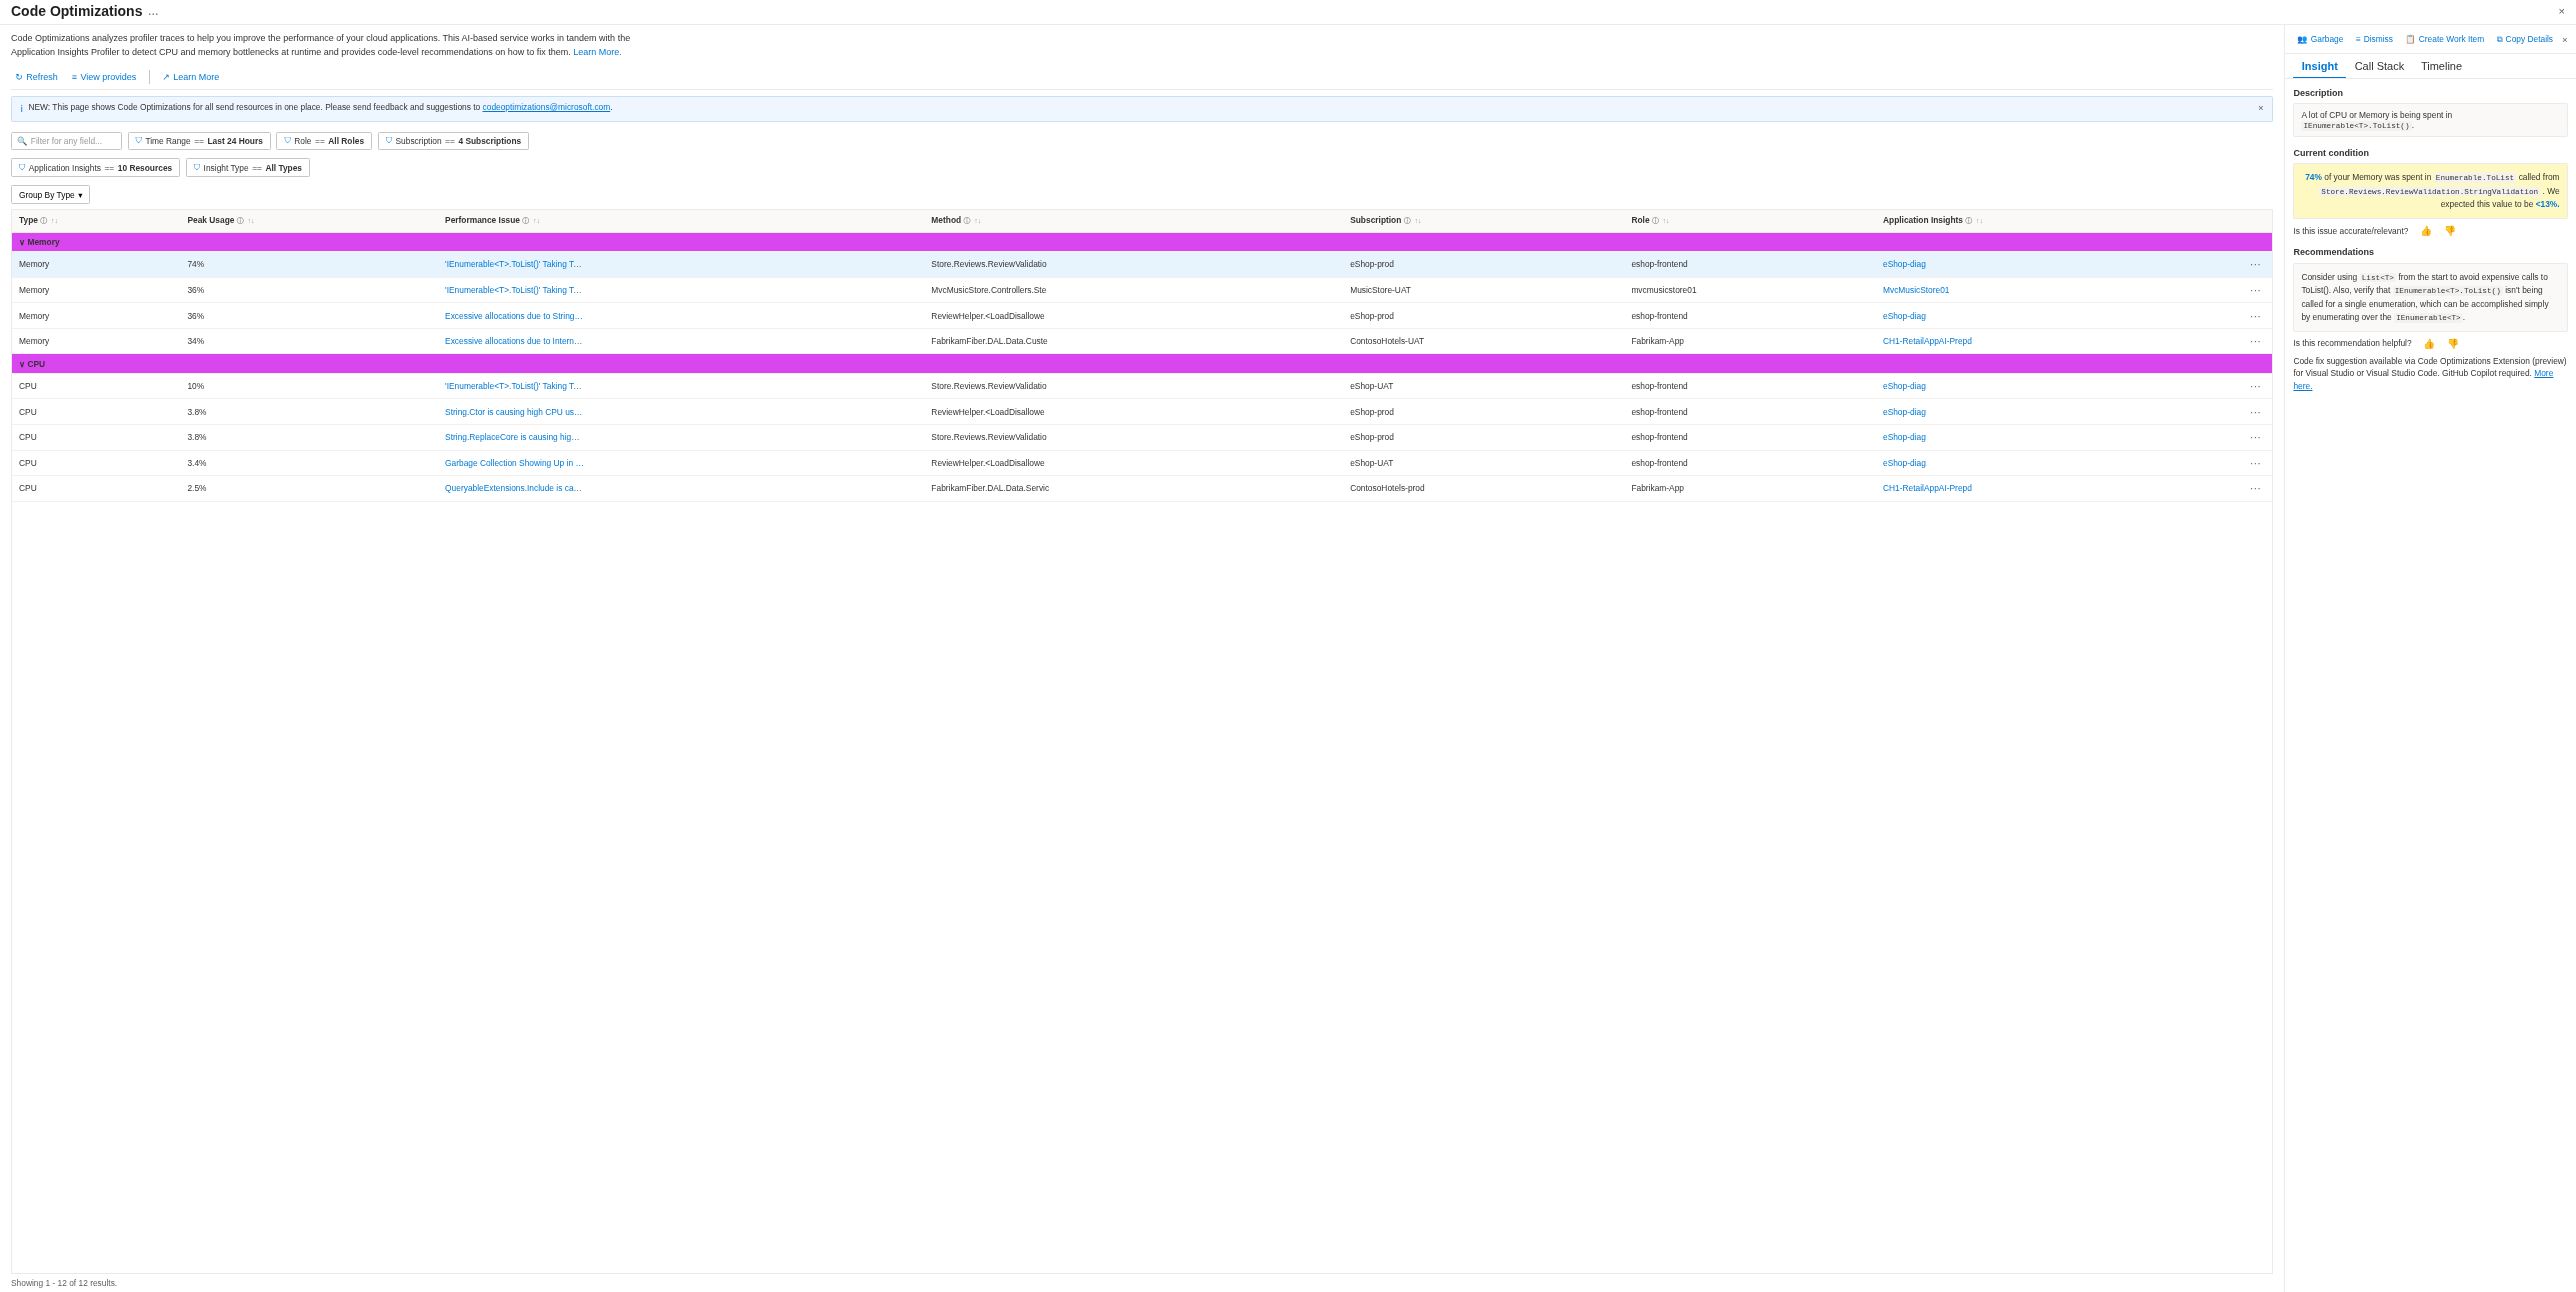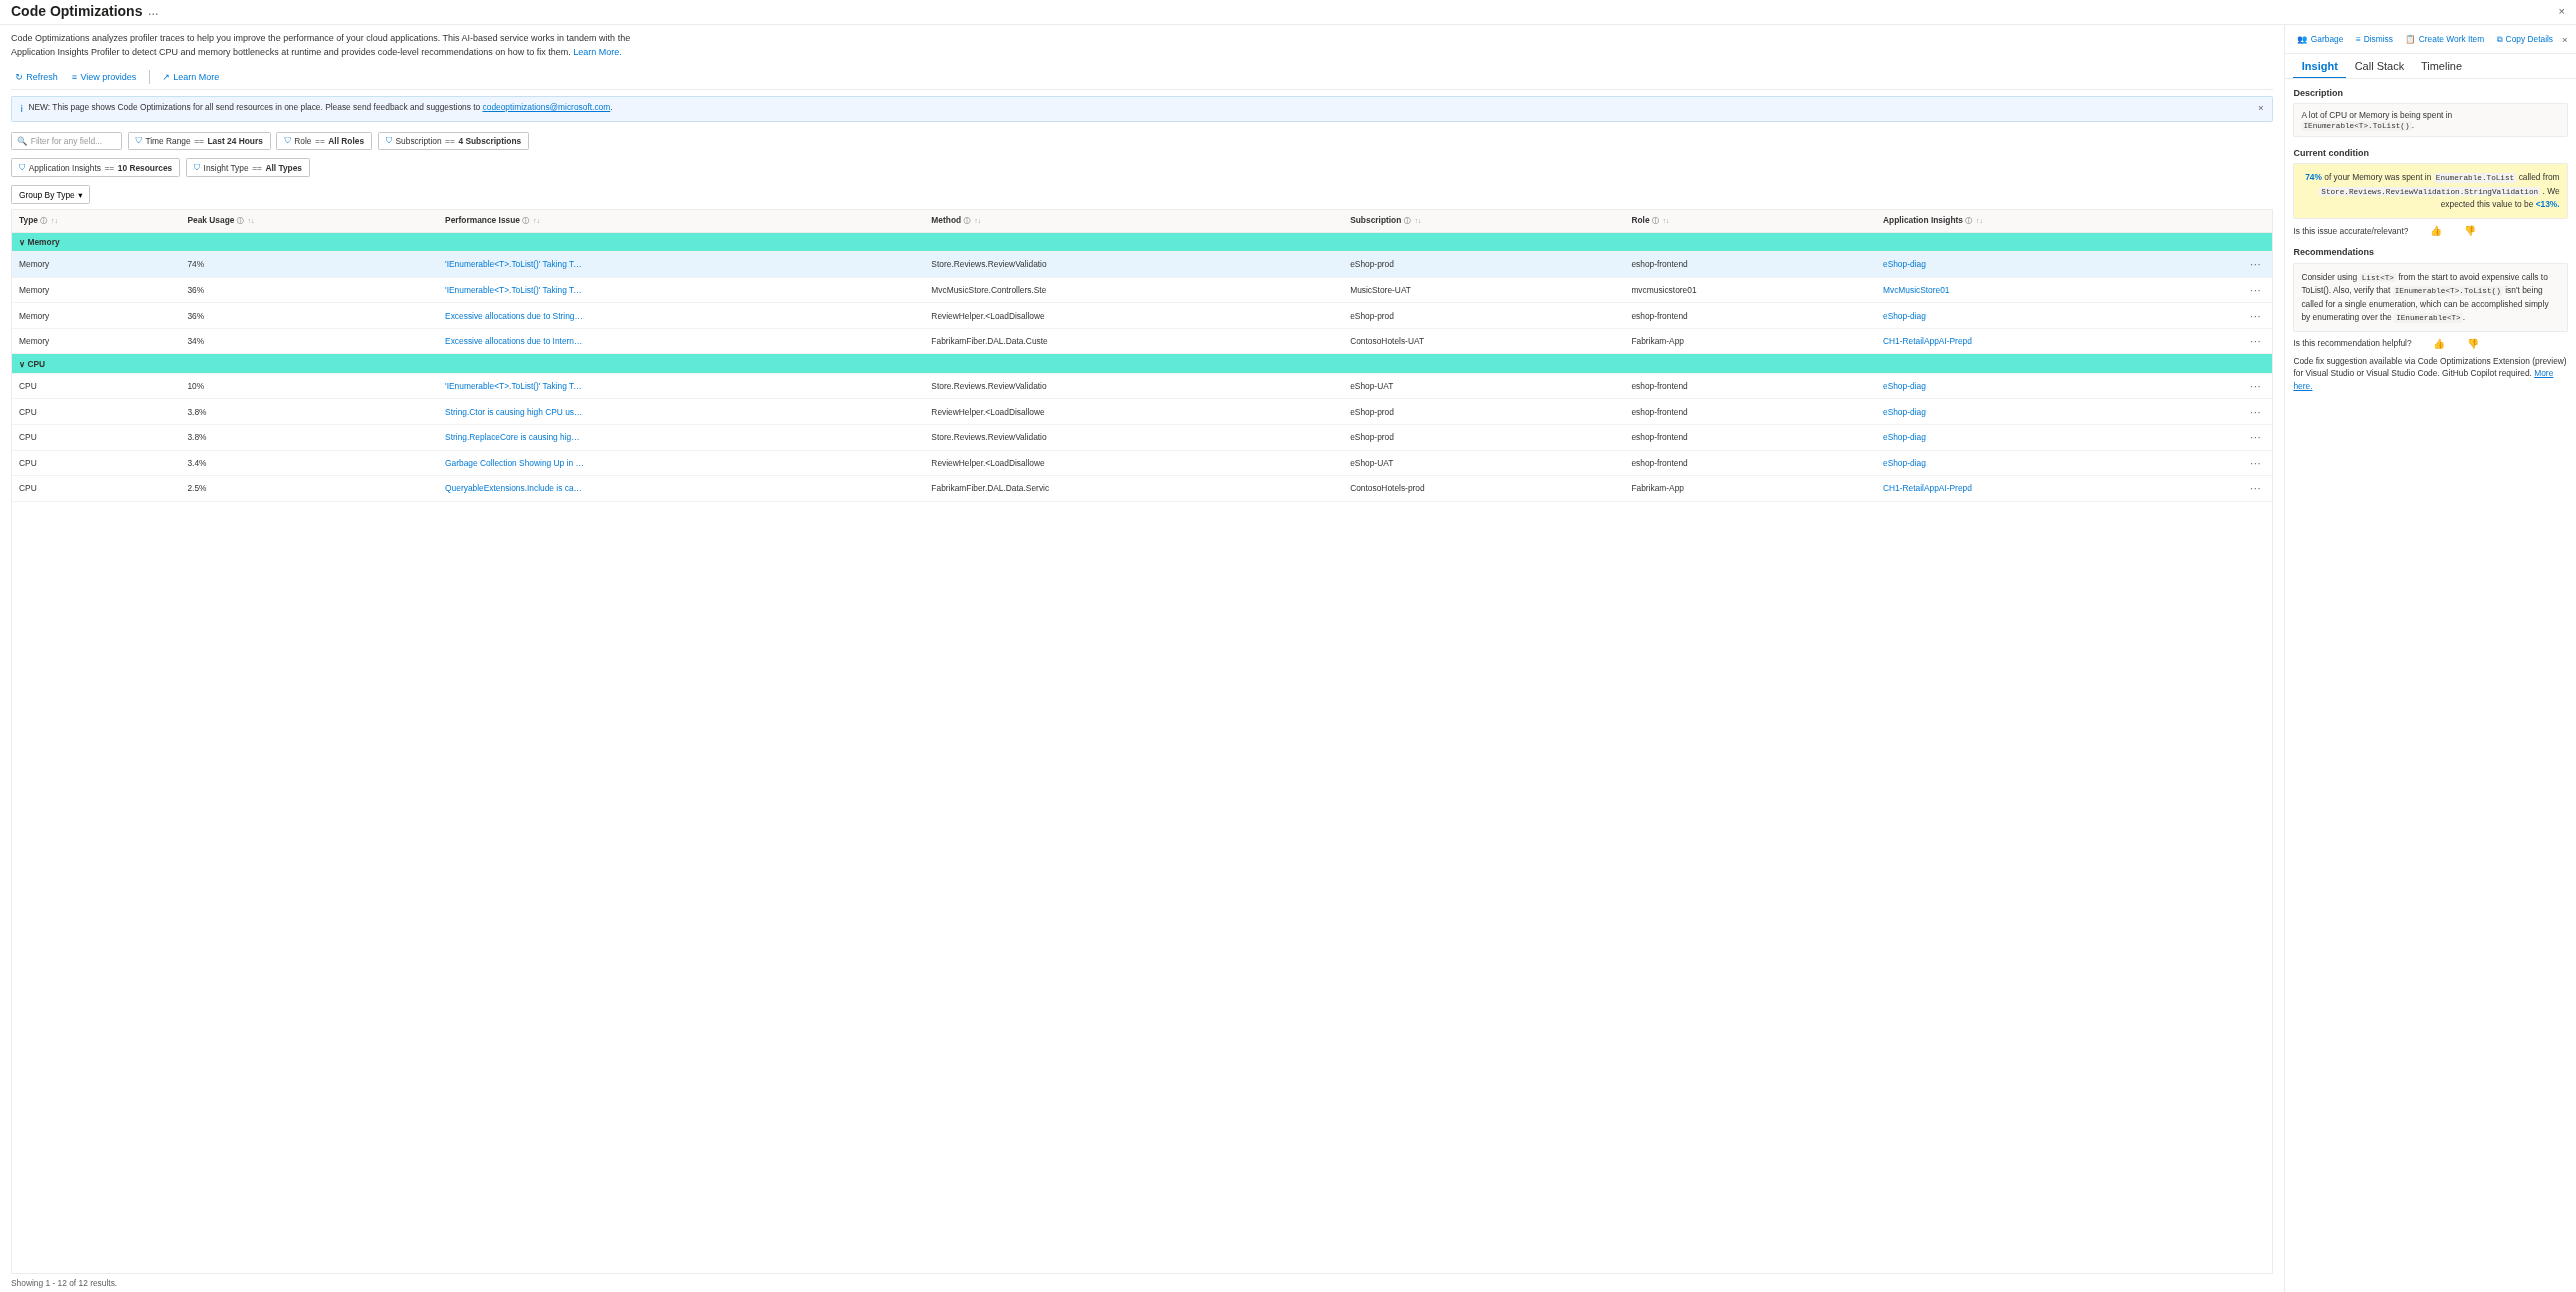--- a/index.html
+++ b/index.html
@@ -46,21 +46,21 @@
     .group-by-row { display: flex; justify-content: flex-start; padding: 4.2px 0; }
     .group-by-btn { display: flex; align-items: center; gap: 3.5px; border: 0.7px solid #c8c6c4; border-radius: 1.4px; padding: 3.5px 7px; font-size: 8.4px; background: #fff; cursor: pointer; }
     
     
     .table-container { flex: 1; overflow-y: auto; border: 0.7px solid #edebe9; }
     table { width: 100%; border-collapse: collapse; }
     thead tr { background: #faf9f8; border-bottom: 0.7px solid #edebe9; }
     th { padding: 5.6px 7px; font-size: 8.4px; font-weight: 600; color: #333; text-align: left; white-space: nowrap; }
     th .sort-icon { color: #999; font-size: 7px; margin-left: 1.4px; }
     td { padding: 4.9px 7px; font-size: 8.4px; border-bottom: 0.7px solid #f3f2f1; vertical-align: middle; }
-    .group-row td { font-weight: 600; background: #5eead4; padding: 4.2px 7px; }
+    .group-row td { font-weight: 600; background: #d946ef; padding: 4.2px 7px; }
     .selected-row td { background: #e8f4fd; }
     .link-cell { color: #0078d4; cursor: pointer; white-space: nowrap; overflow: hidden; text-overflow: ellipsis; max-width: 139px; display: block; }
     .more-btn { background: none; border: none; cursor: pointer; color: #666; font-size: 11px; padding: 1.4px 4.2px; }
     
     
     .footer { padding: 4.2px 0; font-size: 8.4px; color: #605e5c; }
     
     
     .right-panel { width: 292px; border-left: 0.7px solid #edebe9; display: flex; flex-direction: column; overflow: hidden; }
     .right-panel-header { padding: 5.6px 8.4px; display: flex; align-items: center; gap: 4.2px; border-bottom: 0.7px solid #edebe9; }
@@ -73,21 +73,21 @@
     .rp-tab.active { color: #0078d4; border-bottom: 1.4px solid #0078d4; font-weight: 600; }
     
     
     .rp-content { flex: 1; overflow-y: auto; padding: 8.4px; }
     .rp-section { margin-bottom: 11px; }
     .rp-section-title { font-size: 9px; font-weight: 600; margin-bottom: 5.6px; }
     .rp-description-box { border: 0.7px solid #edebe9; border-radius: 1.4px; padding: 5.6px 7px; font-size: 8.4px; background: #faf9f8; }
     code { font-family: 'Consolas', 'Courier New', monospace; font-size: 7.7px; background: #f3f2f1; padding: 0.7px 2.1px; border-radius: 1.4px; }
     .condition-box { border: 0.7px solid #edebe9; border-radius: 1.4px; padding: 7px; font-size: 8.4px; line-height: 1.6; background: #fef9c3; text-align: right; }
     .condition-highlight { color: #0078d4; font-weight: 600; }
-    .feedback-row { display: flex; align-items: center; gap: 22px; margin-top: 5.6px; font-size: 8.4px; }
+    .feedback-row { display: flex; align-items: center; gap: 12px; margin-top: 5.6px; font-size: 8.4px; }
     .thumb-btn { background: none; border: none; cursor: pointer; color: #0078d4; font-size: 9.7px; }
     .recommendation-box { border: 0.7px solid #edebe9; border-radius: 1.4px; padding: 7px; font-size: 8.4px; line-height: 1.6; background: #faf9f8; }
     .code-fix-text { font-size: 8.4px; line-height: 1.5; margin-top: 5.6px; }
     .code-fix-link { color: #0078d4; }
     
     
     ::-webkit-scrollbar { width: 4.2px; }
     ::-webkit-scrollbar-track { background: #f1f1f1; }
     ::-webkit-scrollbar-thumb { background: #c8c6c4; border-radius: 2.1px; }
   </style>

